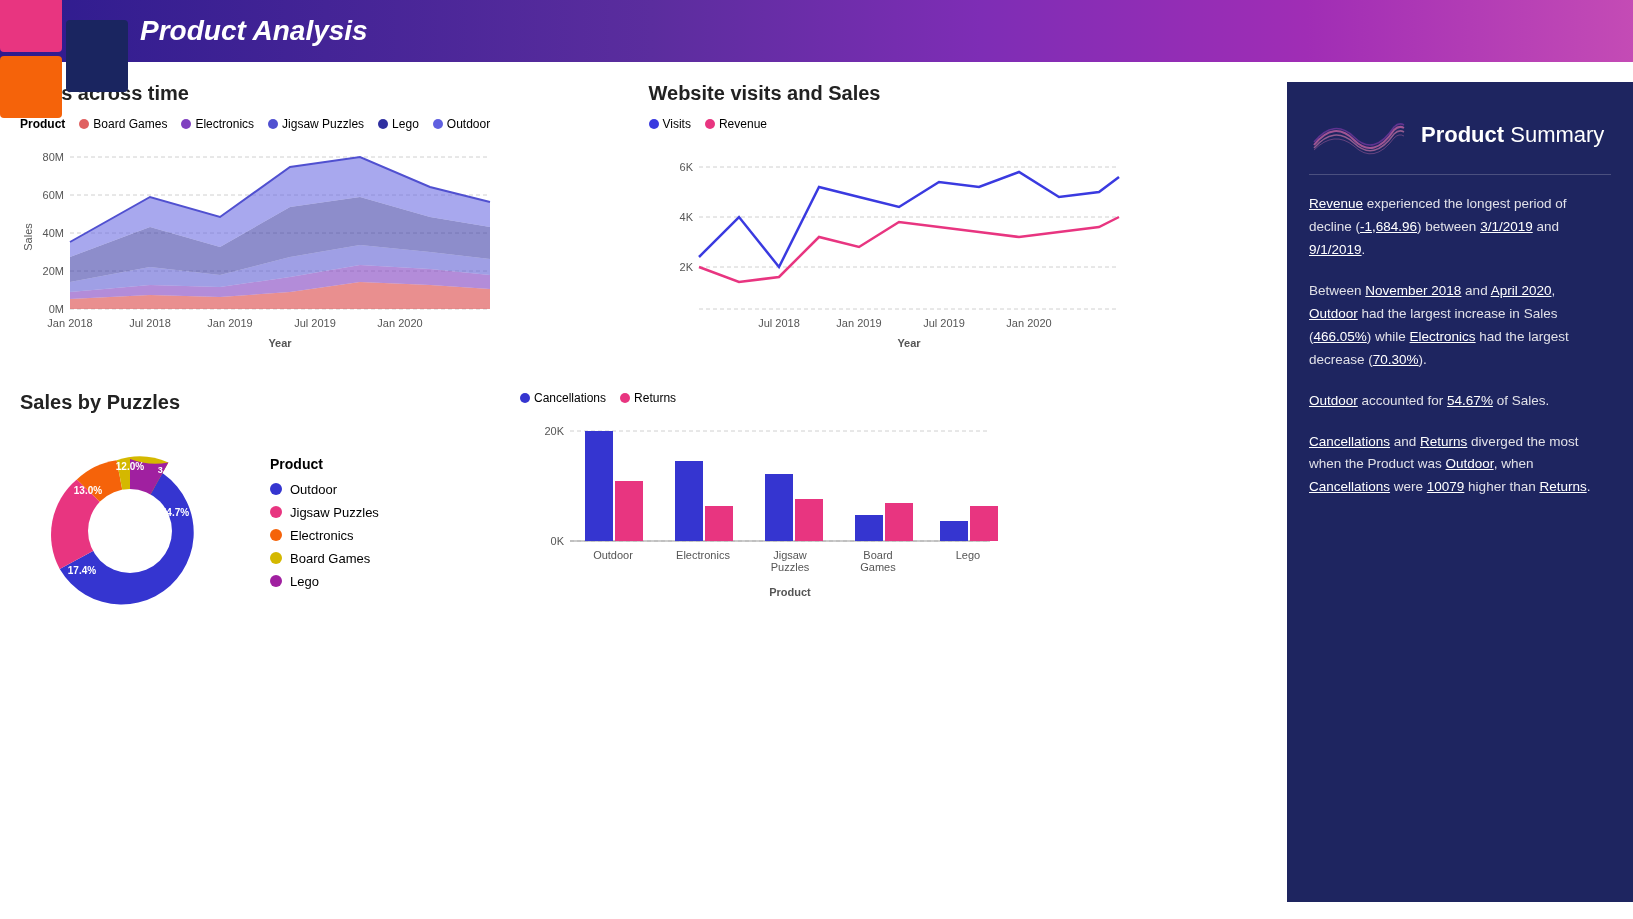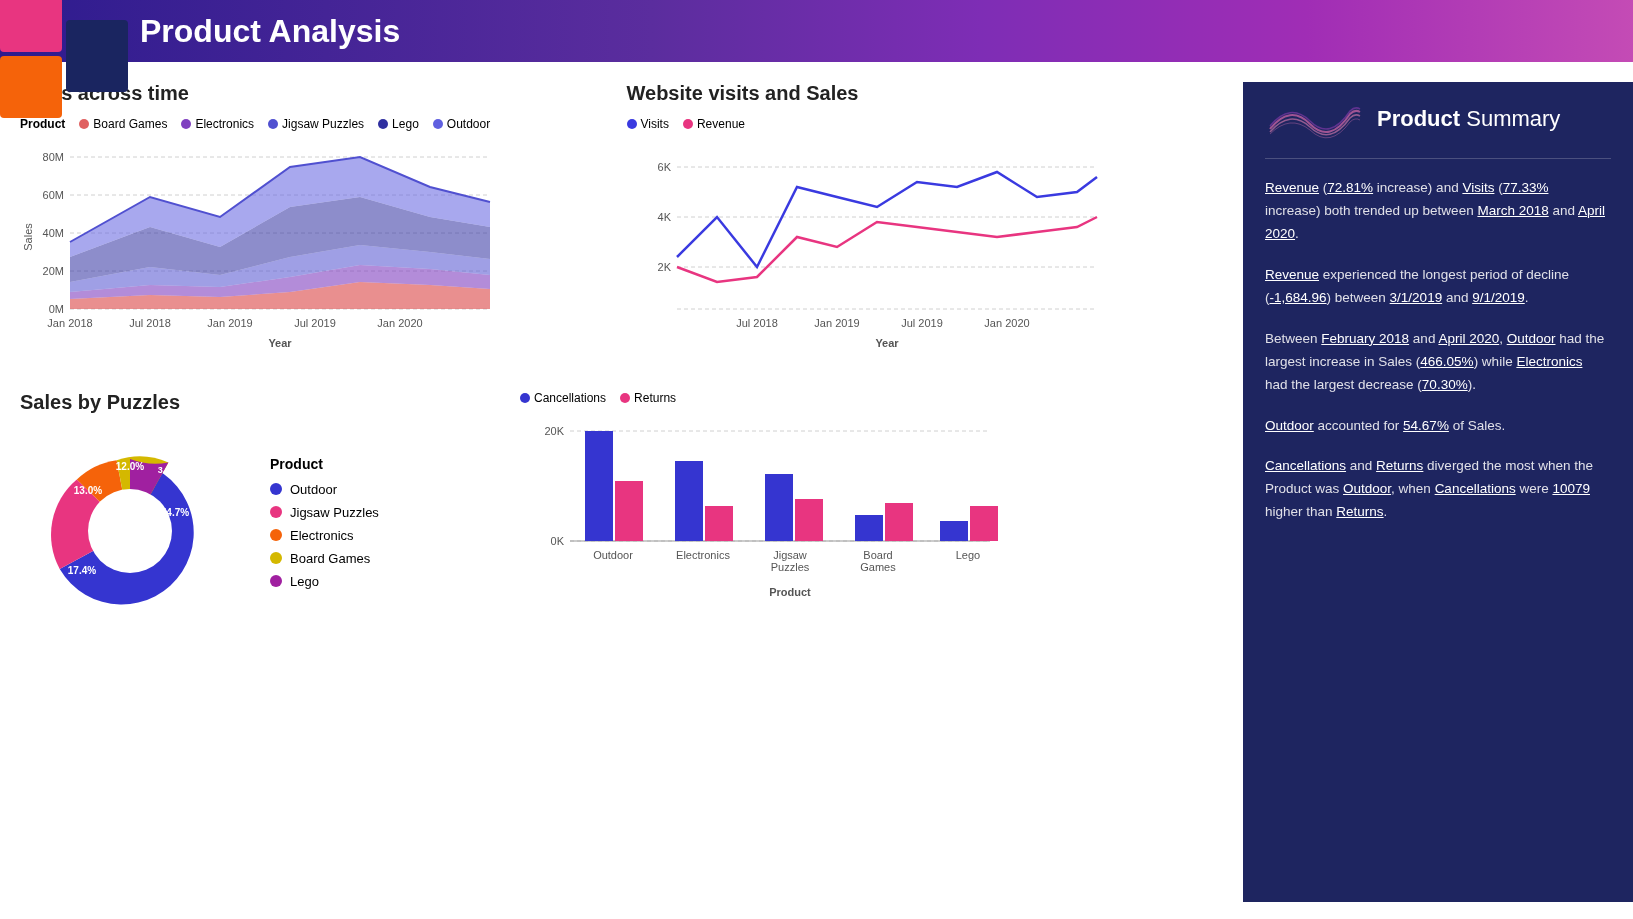--- a/index.html
+++ b/index.html
@@ -7,38 +7,38 @@
 
     
     .header {
       background: linear-gradient(90deg, #2d1b8e 0%, #5b2d9e 40%, #7e2db5 60%, #a02db5 80%, #c44bb5 100%);
       height: 62px;
       display: flex;
       align-items: center;
       padding-left: 140px;
       position: relative;
     }
-    .header-title { color: #fff; font-size: 32px; font-weight: 600; }
+    .header-title { color: #fff; font-size: 28px; font-weight: 600; font-style: italic; }
     .logo-area {
       position: absolute;
       left: 0; top: -10px;
       width: 130px; height: 130px;
     }
     .logo-pink { position: absolute; left: 0; top: 0; width: 62px; height: 62px; background: #e83580; border-radius: 4px; }
     .logo-orange { position: absolute; left: 0; top: 66px; width: 62px; height: 62px; background: #f5630a; border-radius: 4px; }
     .logo-dark { position: absolute; left: 66px; top: 30px; width: 62px; height: 72px; background: #1a2560; border-radius: 4px; }
 
     
     .main { display: flex; padding: 20px 0 0 0; }
     .left-col { flex: 1; padding: 0 20px; }
     .right-panel {
-      width: 390px;
+      width: 346px;
       background: #1e2560;
       margin: 0 0 0 10px;
-      padding: 12px 22px;
+      padding: 28px 22px;
       color: #fff;
       min-height: 820px;
       position: relative;
     }
 
     
     .section-title { font-size: 20px; font-weight: 600; color: #222; margin-bottom: 12px; }
 
     
     .charts-row { display: flex; gap: 20px; margin-bottom: 30px; }
@@ -308,27 +308,24 @@
         <path d="M5,38 Q25,15 45,33 Q65,52 85,24 Q90,19 95,22" stroke="#e080b0" stroke-width="1.5" fill="none" opacity="0.6"></path>
         <path d="M5,32 Q25,8 45,27 Q65,47 85,17 Q90,12 95,15" stroke="#a040c0" stroke-width="1.5" fill="none" opacity="0.5"></path>
         <path d="M5,40 Q25,20 45,36 Q65,55 85,28 Q90,23 95,26" stroke="#d070b0" stroke-width="1" fill="none" opacity="0.4"></path>
       </svg>
       <span class="rp-title"><strong>Product</strong> <span>Summary</span></span>
     </div>
 
     <div class="rp-scroll">
       <div class="rp-body">
         <p>
-          <a class="rp-link">Revenue</a> (<a class="rp-link">72.81%</a> increase) and <a class="rp-link">Visits</a> (<a class="rp-link">77.33%</a> increase) both trended up between <a class="rp-link">March 2018</a> and <a class="rp-link">April 2020</a>.
-        </p>
-        <p>
           <a class="rp-link">Revenue</a> experienced the longest period of decline (<a class="rp-link">-1,684.96</a>) between <a class="rp-link">3/1/2019</a> and <a class="rp-link">9/1/2019</a>.
         </p>
         <p>
-          Between <a class="rp-link">February 2018</a> and <a class="rp-link">April 2020</a>, <a class="rp-link">Outdoor</a> had the largest increase in Sales (<a class="rp-link">466.05%</a>) while <a class="rp-link">Electronics</a> had the largest decrease (<a class="rp-link">70.30%</a>).
+          Between <a class="rp-link">November 2018</a> and <a class="rp-link">April 2020</a>, <a class="rp-link">Outdoor</a> had the largest increase in Sales (<a class="rp-link">466.05%</a>) while <a class="rp-link">Electronics</a> had the largest decrease (<a class="rp-link">70.30%</a>).
         </p>
         <p>
           <a class="rp-link">Outdoor</a> accounted for <a class="rp-link">54.67%</a> of Sales.
         </p>
         <p>
           <a class="rp-link">Cancellations</a> and <a class="rp-link">Returns</a> diverged the most when the Product was <a class="rp-link">Outdoor</a>, when <a class="rp-link">Cancellations</a> were <a class="rp-link">10079</a> higher than <a class="rp-link">Returns</a>.
         </p>
       </div>
     </div>
   </div>

